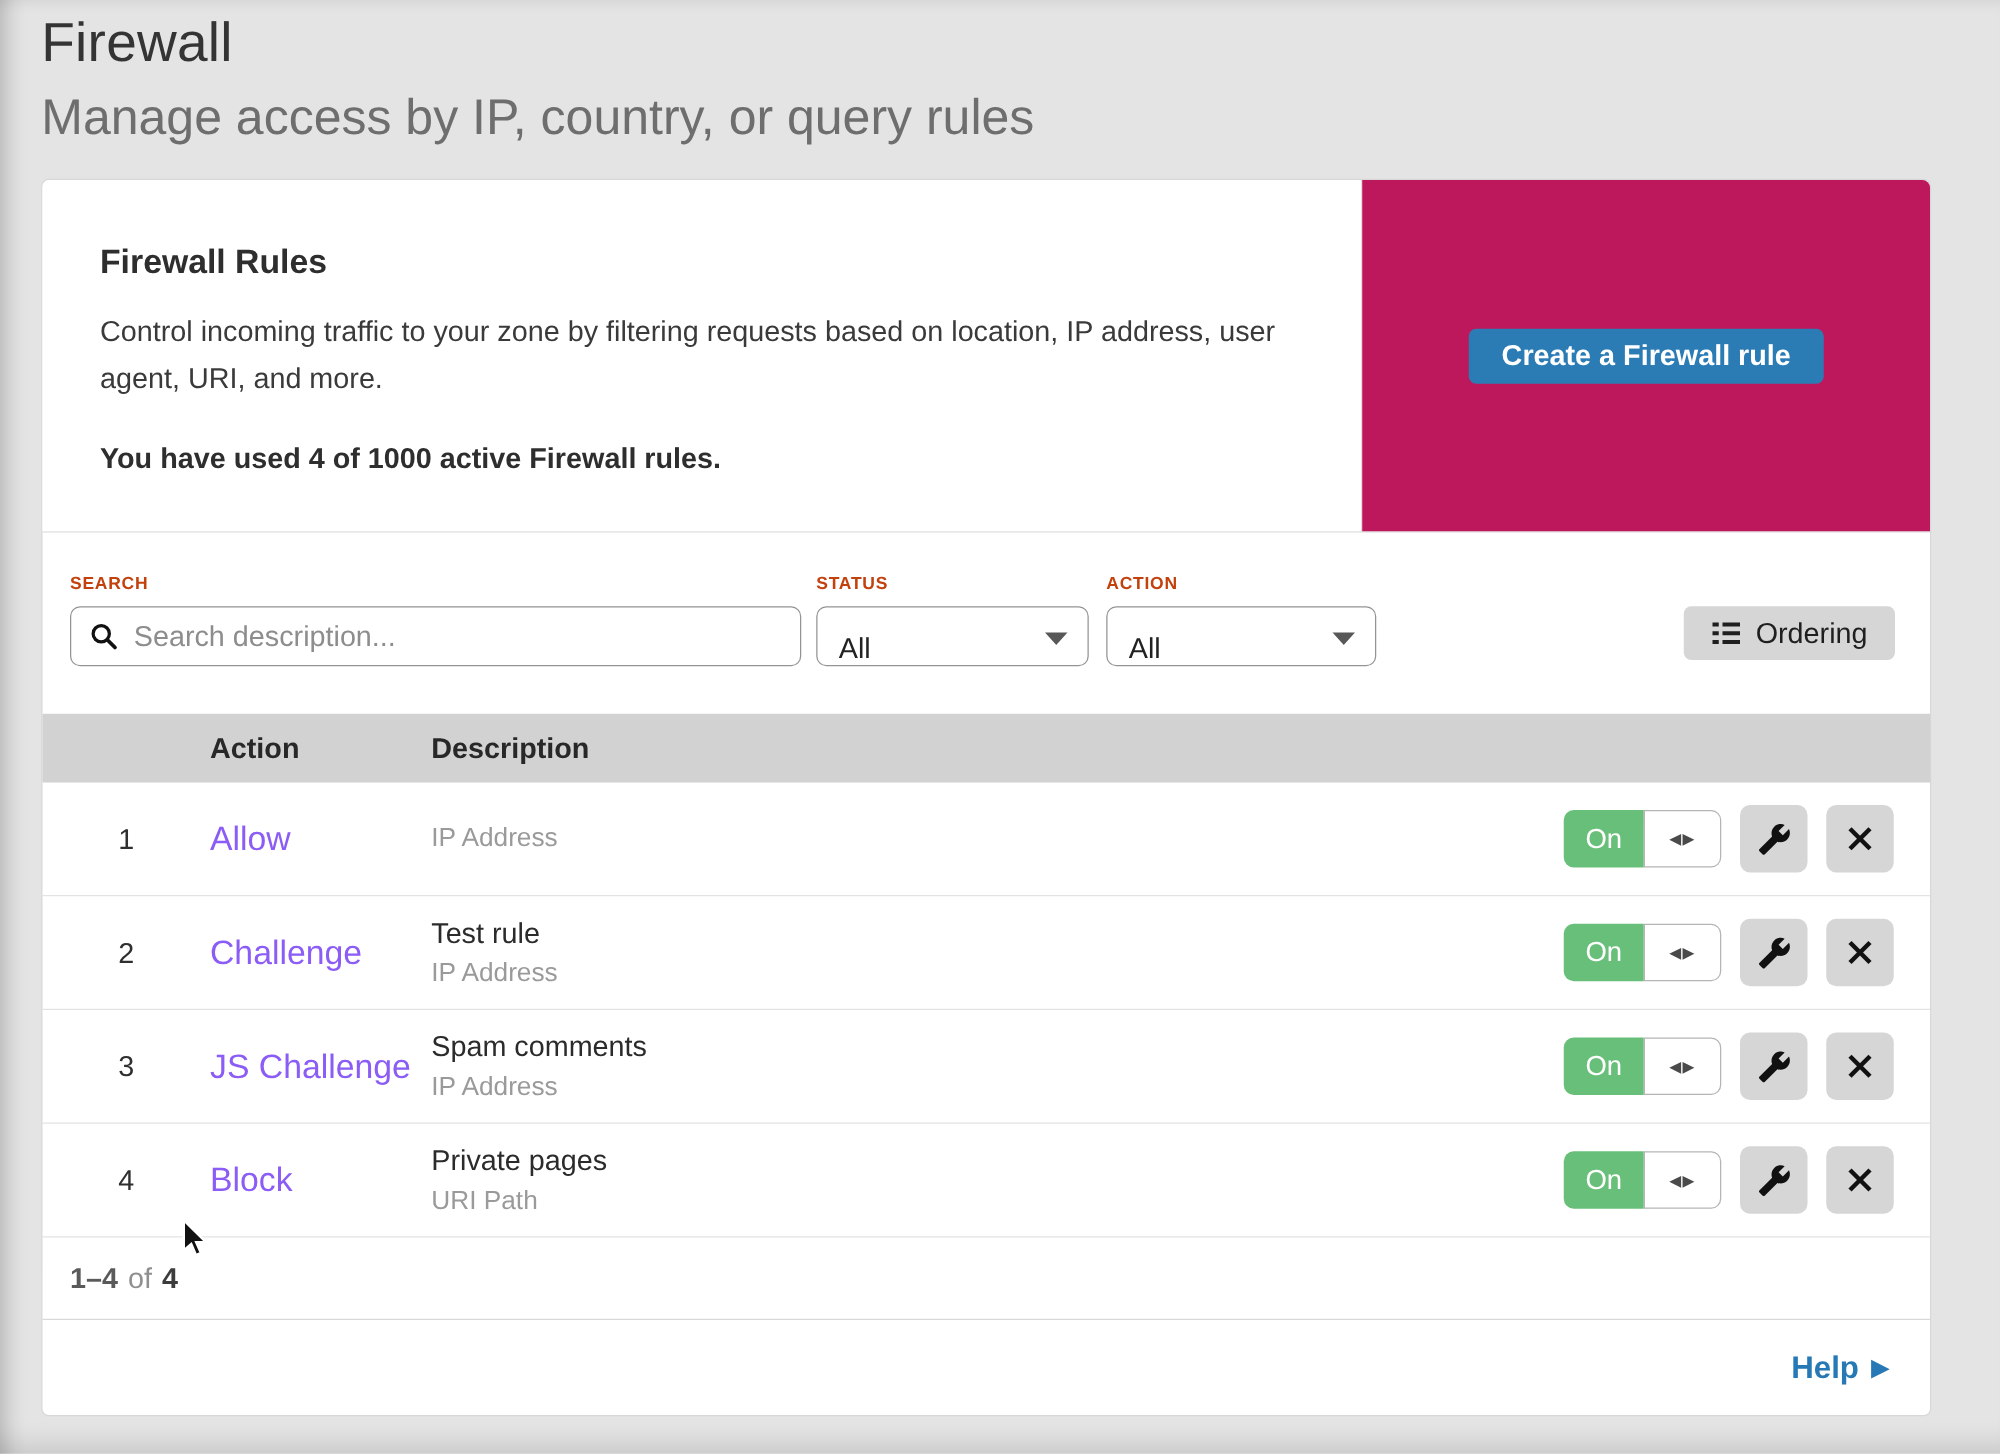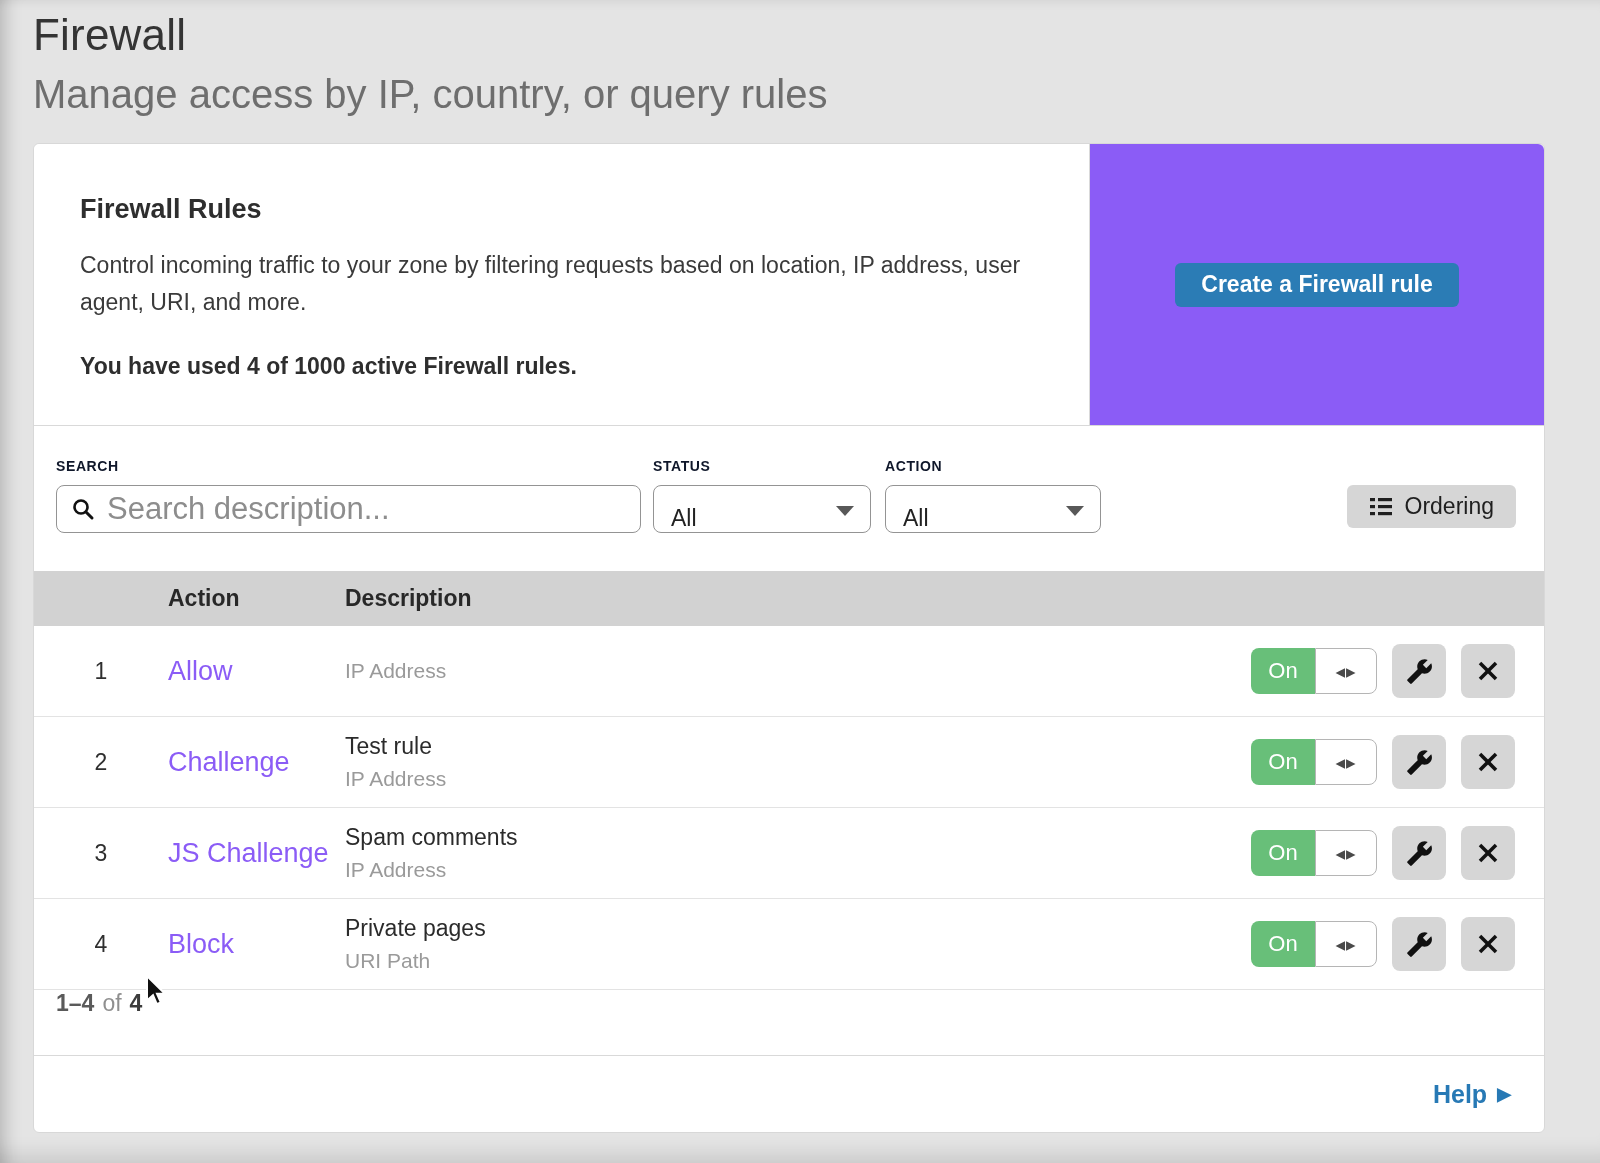--- a/index.html
+++ b/index.html
@@ -29,37 +29,37 @@
     display:flex; flex-direction:column;
   }
 
   
   .card-top { display:flex; height:282px; border-bottom:1px solid #d9d9d9; flex:0 0 auto; }
   .card-top-left { flex:1 1 auto; padding:50px 27px 0 46px; background:#fff; border-radius:6px 0 0 0; }
   .rules-heading { font-size:27px; font-weight:700; color:#2e2e2e; }
   .rules-desc { margin-top:22px; font-size:23px; line-height:37px; color:#3a3a3a; max-width:950px; }
   .rules-usage { margin-top:32px; font-size:23px; font-weight:700; color:#2e2e2e; }
   .card-top-right {
-    flex:0 0 455px; background:#8b5cf6; border-left:1px solid #d9d9d9;
+    flex:0 0 455px; background:#be185d; border-left:1px solid #d9d9d9;
     display:flex; align-items:center; justify-content:center; border-radius:0 6px 0 0;
   }
   .create-btn {
     background:#2b7cb5; color:#fff; border:none; cursor:pointer;
     font-family:inherit; font-size:23px; font-weight:700;
     padding:0 26px; height:44px; border-radius:6px;
   }
 
   
   .filter-bar { display:flex; align-items:flex-start; padding:32px 28px 0 22px; height:145px; flex:0 0 auto; }
   .filter-group { display:flex; flex-direction:column; }
-  .filter-label { font-size:14px; font-weight:700; color:#0f172a; letter-spacing:.6px; margin-bottom:11px; }
+  .filter-label { font-size:14px; font-weight:700; color:#c2410c; letter-spacing:.6px; margin-bottom:11px; }
   .search-wrap { position:relative; width:585px; }
   .search-input {
     width:585px; height:48px; border:1px solid #949494; border-radius:8px;
-    font-family:inherit; font-size:31px; color:#a21caf; padding:0 28px 0 50px; background:#fff; outline:none;
+    font-family:inherit; font-size:23px; color:#a21caf; padding:0 28px 0 50px; background:#fff; outline:none;
   }
   .search-input::placeholder { color:#8d8d8d; }
   .search-icon-box { position:absolute; left:15px; top:12px; width:24px; height:24px; }
   .dd {
     position:relative; height:48px; border:1px solid #949494; border-radius:8px; background:#fff;
     font-size:23px; color:#222; display:flex; align-items:flex-end; padding:0 44px 0 17px; cursor:pointer;
   }
   .dd-status { width:218px; margin-left:12px; }
   .dd-action { width:216px; margin-left:14px; }
   .dd-caret {
@@ -98,21 +98,21 @@
     display:flex; align-items:center; justify-content:center;
     font-size:19px; color:#4a4a4a; letter-spacing:1px;
   }
   .icon-btn {
     width:54px; height:54px; background:#d6d6d6; border:none; border-radius:8px; cursor:pointer;
     display:flex; align-items:center; justify-content:center;
   }
   .wrench-flip { transform:scaleX(-1); display:flex; }
 
   
-  .pagination { height:66px; display:flex; padding-left:22px; border-bottom:1px solid #d9d9d9; flex:0 0 auto; font-size:23px; }
+  .pagination { height:66px; display:flex; align-items:center; padding-left:22px; border-bottom:1px solid #d9d9d9; flex:0 0 auto; font-size:23px; }
   .pg-range { color:#5a5a5a; font-weight:700; }
   .pg-of { color:#8f8f8f; margin:0 8px; }
   .pg-total { color:#3c3c3c; font-weight:700; }
   .help-row { flex:1; display:flex; align-items:center; justify-content:flex-end; padding-right:33px; }
   .help-link { color:#2779b5; font-size:25px; text-decoration:none; display:flex; align-items:center; gap:10px; cursor:pointer;font-weight:bold; }
   .help-arrow { font-size:18px; line-height:1; }
 
   .mouse-cursor { position:absolute; left:141px; top:974px; pointer-events:none; z-index:10; }
 </style>
 </head>

